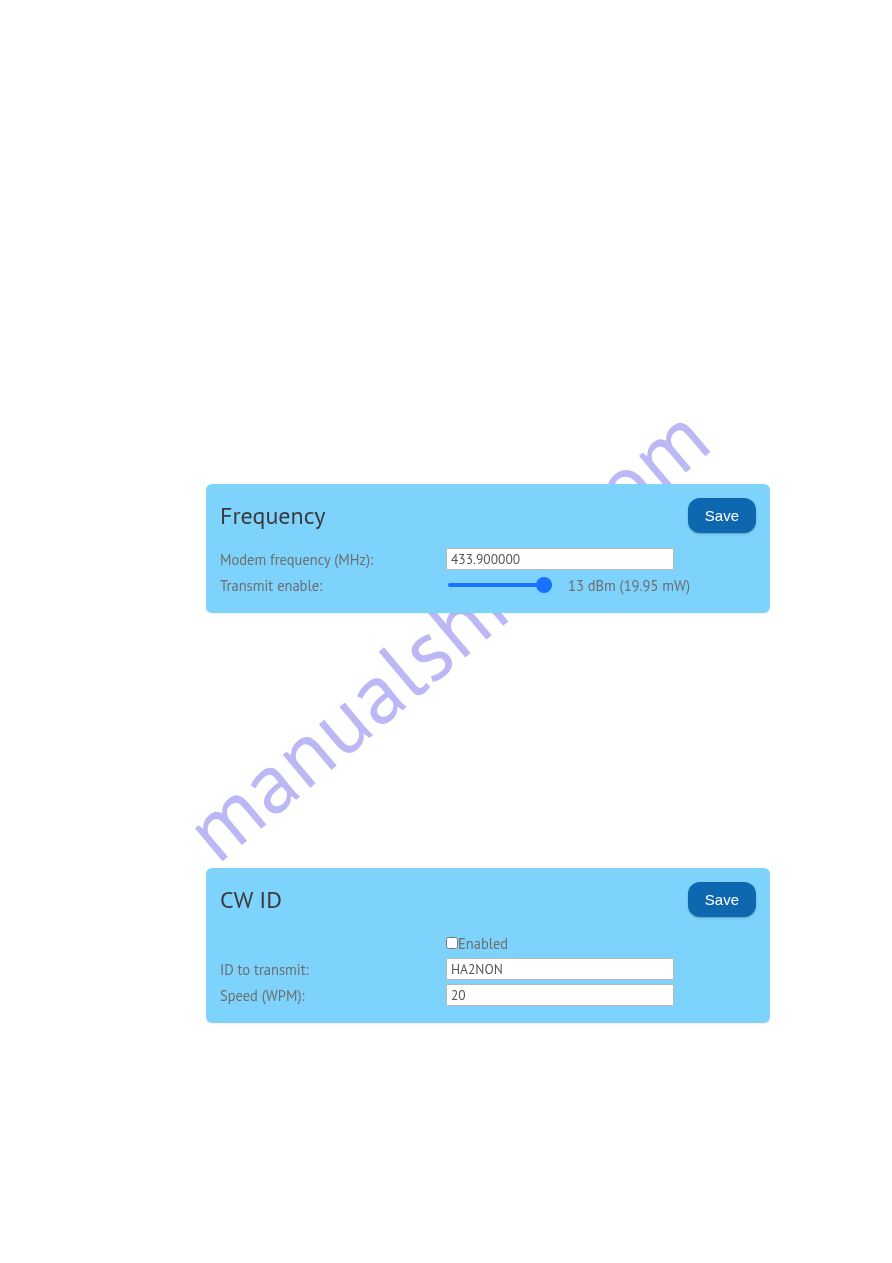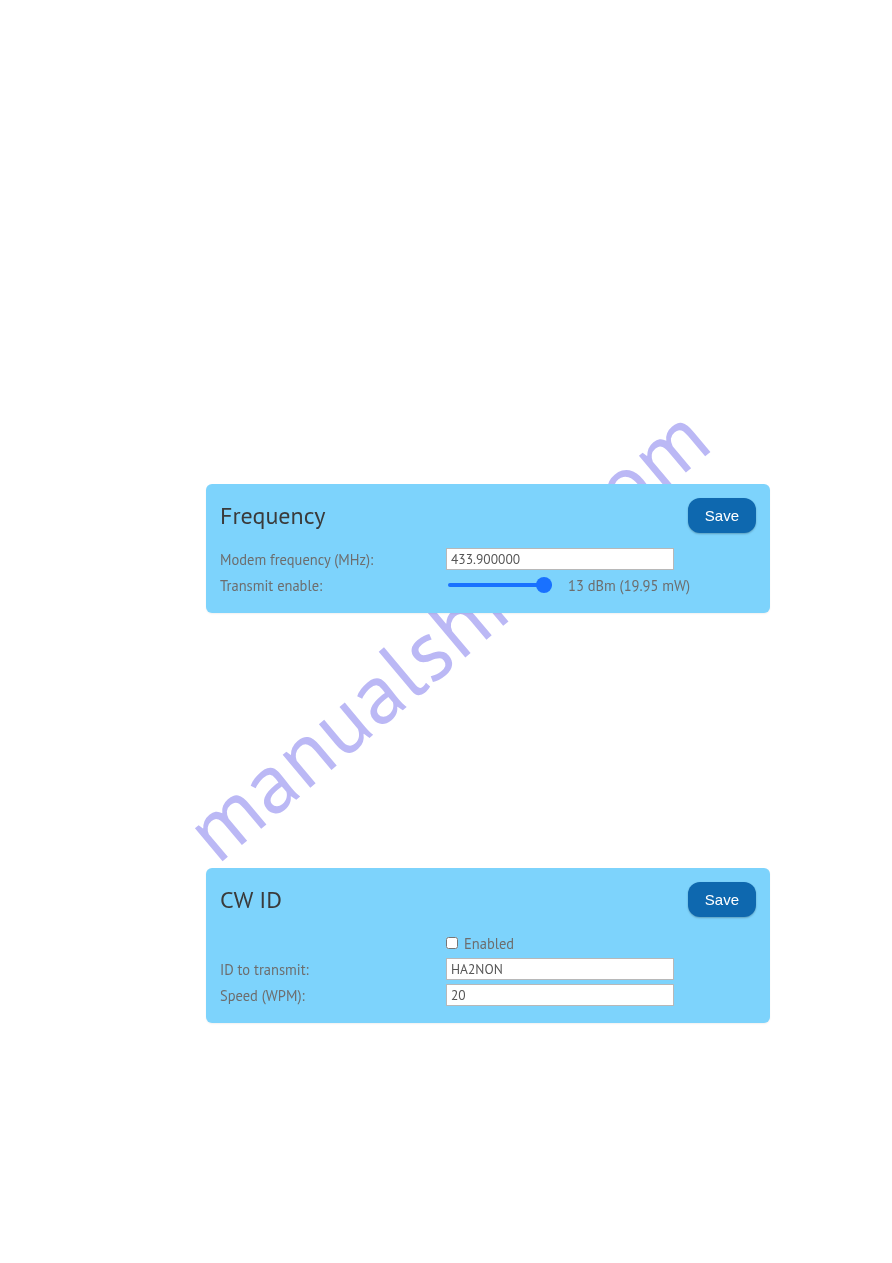--- a/index.html
+++ b/index.html
@@ -119,21 +119,20 @@
     border: none;
   }
   .slider-readout {
     font-size: 14.5px;
     color: #6d6d6d;
     white-space: nowrap;
   }
   .check-row {
     display: flex;
     align-items: center;
-    gap: 6px;
     font-size: 14.5px;
     color: #6d6d6d;
     margin: 1px 0;
   }
   .check-row input[type=checkbox]{
     width: 12px; height:12px; margin:0;
   }
 </style>
 </head>
 <body>

